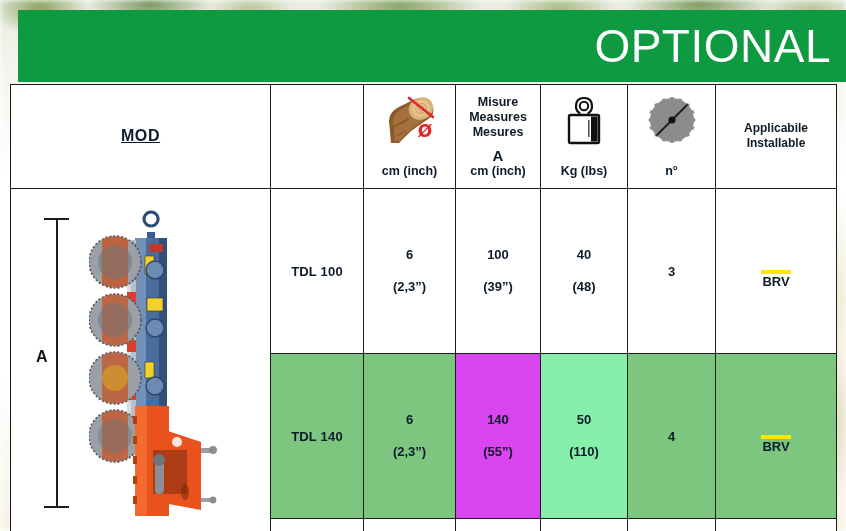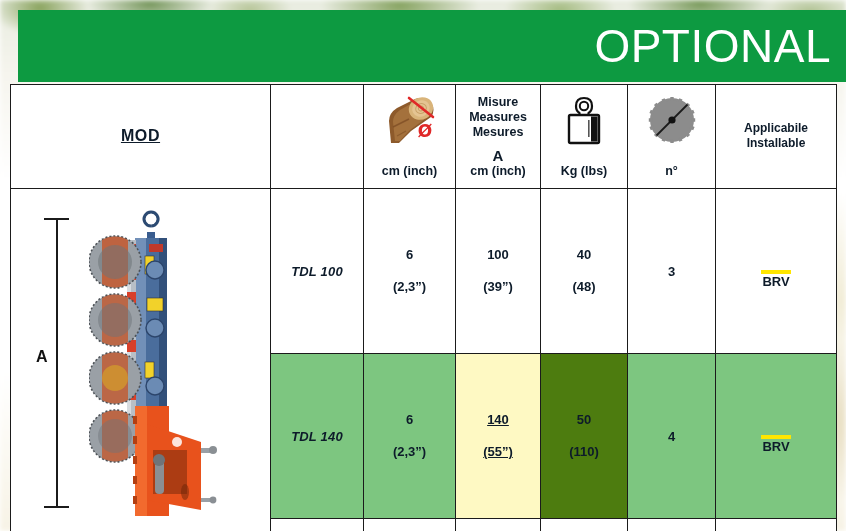--- a/index.html
+++ b/index.html
@@ -121,21 +121,21 @@
     justify-content: center;
     gap: 18px;
     font-size: 13px;
     font-weight: bold;
     line-height: 14px;
   }
   .cell-single {
     font-size: 13px;
     font-weight: bold;
   }
-  .mod-name { font-size: 13px; font-weight: bold; letter-spacing: .2px; font-style: italic; }
+  .mod-name { font-size: 13px; font-weight: bold; letter-spacing: .2px; }
   .brv {
     font-size: 13px;
     font-weight: bold;
     display: inline-block;
     position: relative;
     padding-top: 1px;
     margin-top: 20px;
   }
   .brv::before {
     content: "";
@@ -434,27 +434,27 @@
     <tr class="data-row row-green">
       <td style="background: rgb(125, 198, 128);">
         <span class="mod-name">TDL 140</span>
       </td>
       <td style="background: rgb(125, 198, 128);">
         <div class="cell-val">
           <span>6</span>
           <span>(2,3”)</span>
         </div>
       </td>
-      <td style="background: #fef9c3; text-decoration: underline;">
+      <td style="background: #d946ef;">
         <div class="cell-val">
           <span>140</span>
           <span>(55”)</span>
         </div>
       </td>
-      <td style="background: #4d7c0f; margin-left: 8px;">
+      <td style="background: #86efac; margin-left: 8px;">
         <div class="cell-val">
           <span>50</span>
           <span>(110)</span>
         </div>
       </td>
       <td style="background: rgb(125, 198, 128);">
         <span class="cell-single">4</span>
       </td>
       <td style="background: rgb(125, 198, 128);">
         <span class="brv">BRV</span>

